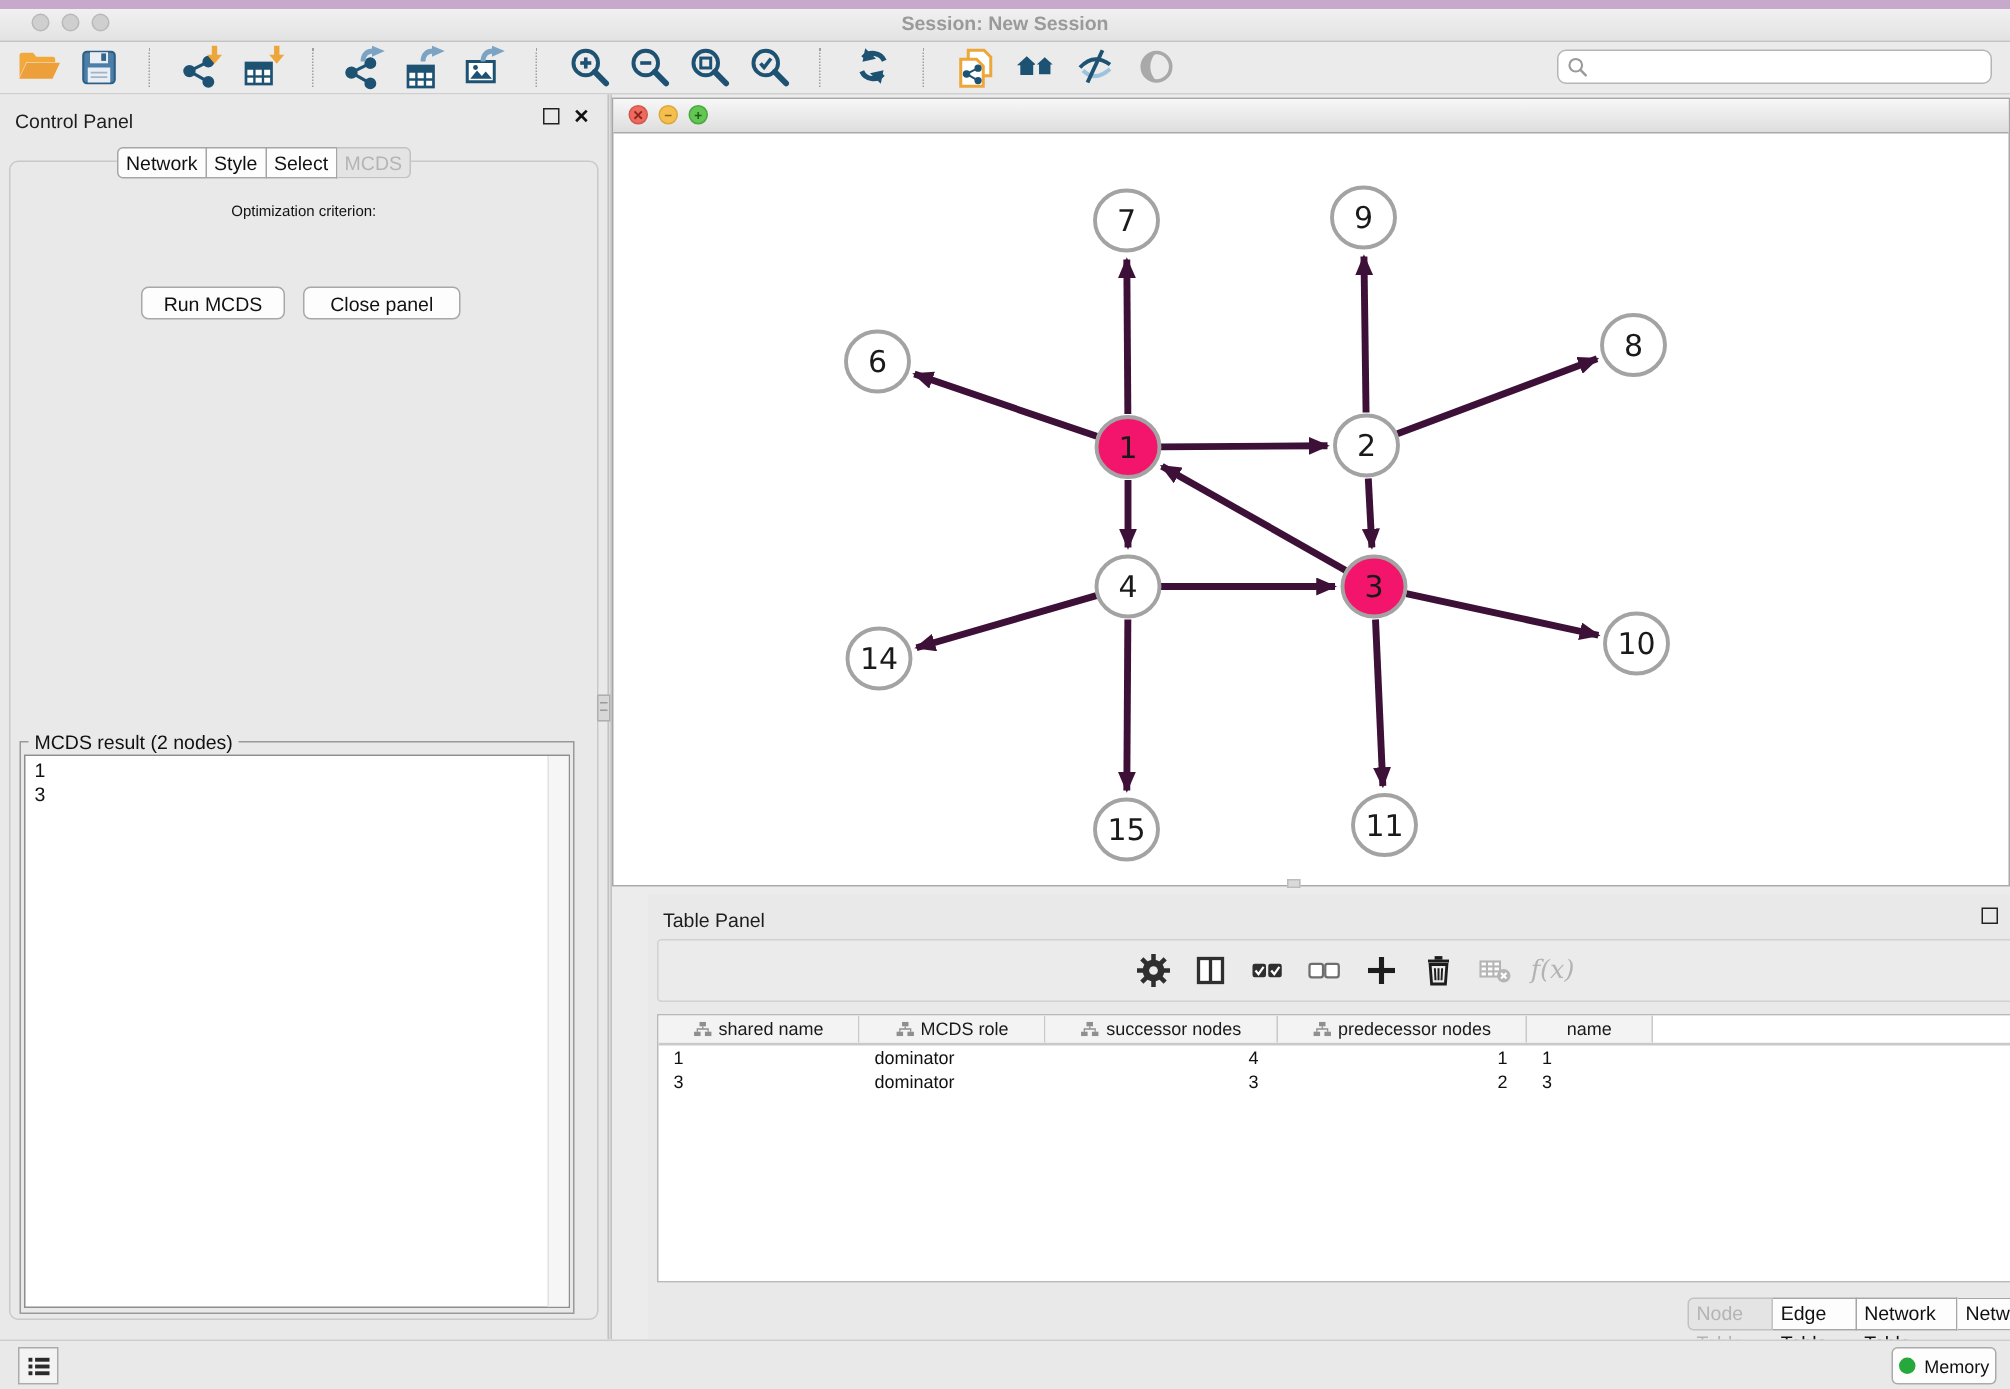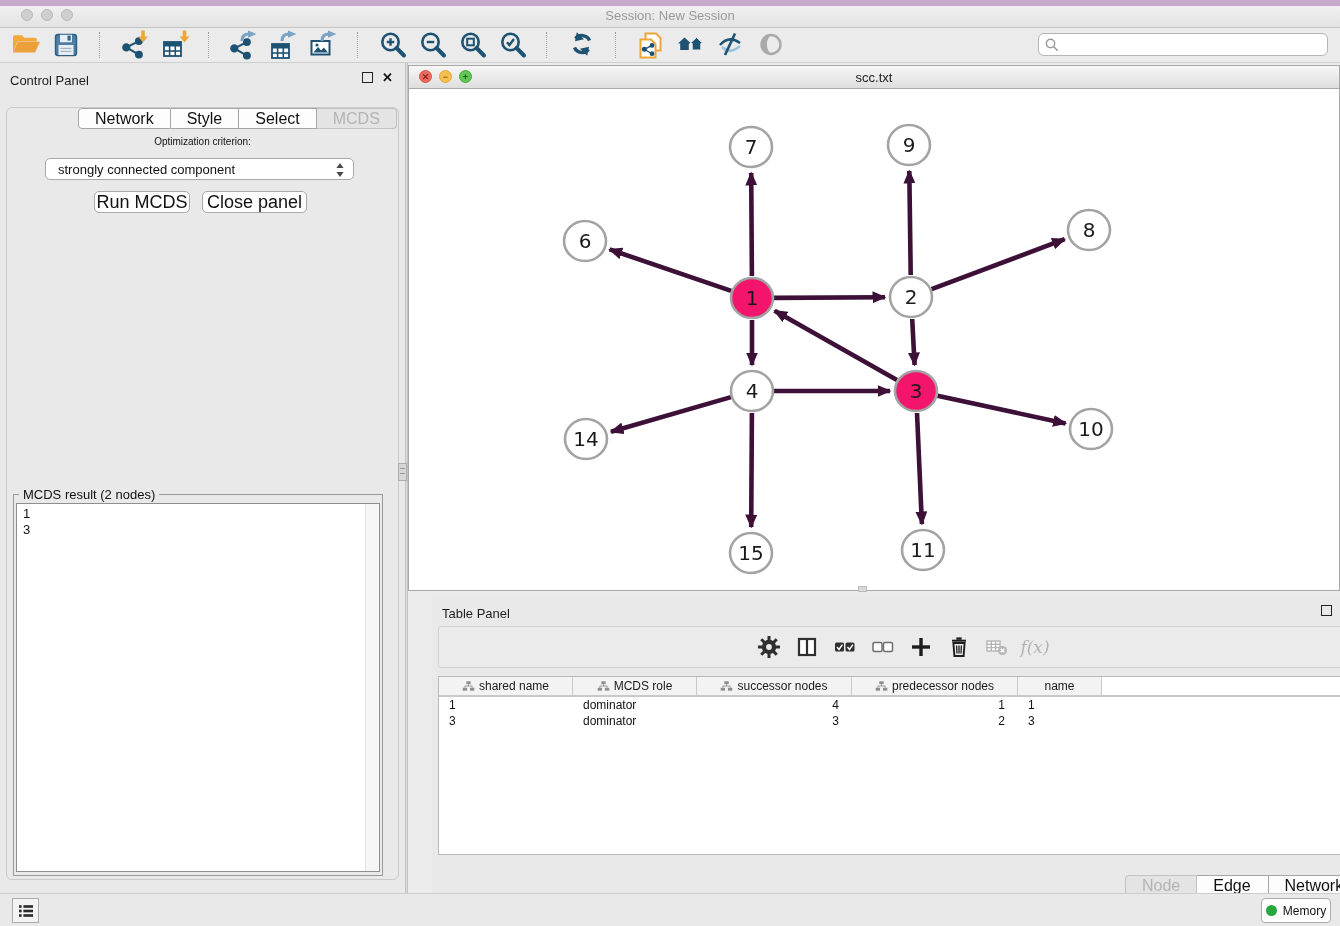--- a/index.html
+++ b/index.html
@@ -4,21 +4,21 @@
 <style>
   html,body{margin:0;padding:0;background:#d0d0d0;}
   #app{position:relative;width:1340px;height:926px;background:#ececec;
        font-family:"Liberation Sans",sans-serif;overflow:hidden;
        -webkit-font-smoothing:antialiased;}
   .abs{position:absolute;}
 
   
   .titlebar{left:0;top:0;width:1340px;height:27px;
     background:linear-gradient(#f4f4f4,#e3e3e3);
-    border-bottom:1px solid #c4c4c4;}
+    border-bottom:1px solid #c4c4c4;font-weight:bold;}
   .titlebar .accent{position:absolute;left:0;top:0;width:100%;height:6px;background:#c7a9cc;}
   .traffic-dot{position:absolute;top:9px;width:12px;height:12px;border-radius:50%;
     background:#cfcfcf;border:1px solid #b9b9b9;box-sizing:border-box;}
   .win-title{position:absolute;top:8px;left:0;width:100%;text-align:center;
     font-size:13px;color:#9a9a9a;}
 
   
   .toolbar{left:0;top:28px;width:1340px;height:35px;background:#ebebeb;
     border-bottom:1px solid #cfcfcf;display:flex;align-items:center;padding-left:6px;box-sizing:border-box;}
   .tb-icon{width:40px;height:34px;display:flex;align-items:center;justify-content:center;cursor:default;}
@@ -27,34 +27,34 @@
     border-radius:6px;display:flex;align-items:center;padding-left:5px;box-sizing:border-box;}
   .searchbox input{border:none;outline:none;flex:1;font-size:12px;font-family:inherit;background:transparent;height:18px;}
 
   
   .ctl-panel{left:0;top:63px;width:405px;height:830px;background:#e9e9e9;}
   .panel-head{position:absolute;left:10px;top:10px;font-size:13px;color:#1d1d1d;}
   .panel-btns{position:absolute;right:12px;top:9px;display:flex;gap:9px;align-items:center;}
   .float-box{width:9px;height:9px;border:1.6px solid #222;display:inline-block;}
   .close-x{font-size:13px;font-weight:bold;color:#111;line-height:11px;}
   .seg{display:flex;}
-  .seg .tab{height:19px;line-height:19px;padding:0 16px;font-size:16px;background:#fdfdfd;
-    color:#111;border:1px solid #a6a6a6;border-left:none;cursor:default;margin-top:10px;}
+  .seg .tab{height:19px;line-height:19px;padding:0 5px;font-size:13px;background:#fdfdfd;
+    color:#111;border:1px solid #a6a6a6;border-left:none;cursor:default;}
   .seg .tab:first-child{border-left:1px solid #a6a6a6;border-radius:4px 0 0 4px;}
   .seg .tab:last-child{border-radius:0 4px 4px 0;}
   .seg .tab.active{background:#e4e4e4;color:#b4b4b4;border-color:#c2c2c2;}
   .ctl-card{position:absolute;left:6px;top:44px;width:391px;height:771px;background:#e9e9e9;
     border:1px solid #c9c9c9;border-radius:6px;}
   .opt-label{position:absolute;left:0;top:73px;width:100%;text-align:center;font-size:10px;color:#111;}
   .dropdown{position:absolute;left:45px;top:95px;width:309px;height:22px;background:#fff;
     border:1px solid #a8a8a8;border-radius:5px;font-size:13px;color:#111;
     display:flex;align-items:center;padding-left:12px;box-sizing:border-box;}
   .dd-arrows{position:absolute;right:8px;top:2px;}
   .btn{position:absolute;height:22px;background:#fdfdfd;border:1px solid #a8a8a8;border-radius:5px;
-    font-size:18px;color:#111;display:flex;align-items:center;justify-content:center;box-sizing:border-box;}
+    font-size:13px;color:#111;display:flex;align-items:center;justify-content:center;box-sizing:border-box;}
   .mcds-box{position:absolute;left:13px;top:431px;width:368px;height:380px;border:1px solid #9a9a9a;}
   .mcds-legend{position:absolute;left:5px;top:-8px;background:#e9e9e9;padding:0 4px;font-size:13px;color:#111;}
   .mcds-white{position:absolute;left:2px;top:8px;right:2px;bottom:3px;background:#fff;border:1px solid #8e8e8e;}
   .mcds-lines{position:absolute;left:6px;top:2px;font-size:13px;color:#111;line-height:16px;white-space:pre;}
   .mcds-scroll{position:absolute;right:0;top:0;bottom:0;width:13px;background:#f6f6f6;border-left:1px solid #e2e2e2;}
 
   .v-divider{left:405px;top:63px;width:3px;height:830px;background:#dcdcdc;border-left:1px solid #c2c2c2;border-right:1px solid #c2c2c2;box-sizing:border-box;}
   .grip-v{left:398px;top:463px;width:9px;height:18px;background:#d7d7d7;border:1px solid #aeaeae;box-sizing:border-box;}
   .grip-v::after{content:"";display:block;margin:4px 1px;height:1px;border-top:1px solid #9a9a9a;border-bottom:1px solid #9a9a9a;padding-top:3px;}
 
@@ -282,50 +282,40 @@
       <span class="close-x">✕</span>
     </div>
     <div class="ctl-card"></div>
     <div class="abs seg" id="ctl-tabs" style="left:78px;top:35px;">
         <span class="tab">Network</span>
         <span class="tab">Style</span>
         <span class="tab">Select</span>
         <span class="tab active">MCDS</span>
       </div>
     <div class="opt-label">Optimization criterion:</div>
-    <div class="dropdown">
-      <span>strongly connected component</span>
-      <span class="dd-arrows">
-        <svg width="10" height="18" viewBox="0 0 10 18">
-            <path d="M5 2 L8.6 7 H1.4 Z" fill="#4a4a4a"></path>
-            <path d="M1.4 11 H8.6 L5 16 Z" fill="#4a4a4a"></path>
-          </svg>
-      </span>
-    </div>
     <div class="btn" style="left:94px;top:128px;width:96px;">Run MCDS</div>
     <div class="btn" style="left:202px;top:128px;width:105px;text-align:right;">Close panel</div>
     <div class="mcds-box">
       <span class="mcds-legend">MCDS result (2 nodes)</span>
       <div class="mcds-white">
         <div class="mcds-lines" id="mcds-lines">1
 3</div>
         <div class="mcds-scroll"></div>
       </div>
     </div>
   </div>
 
   <div class="abs v-divider"></div>
   <div class="abs grip-v"></div>
 
   <div class="abs net-window">
     <div class="net-titlebar">
       <span class="tl" style="left:10px;background:#ed6a5f;border:1px solid #d5554a;color:#8c241c;">✕</span>
       <span class="tl" style="left:30px;background:#f5bf4f;border:1px solid #dda73c;color:#8f5f16;">−</span>
       <span class="tl" style="left:50px;background:#62c554;border:1px solid #4aa73d;color:#1f5c15;">+</span>
-      <div class="net-title">scc.txt</div>
     </div>
     <div id="graph" style="position:absolute;left:0;top:23px;width:930px;height:501px;"><svg width="930" height="501" viewBox="0 0 930 501">
           <defs>
             <marker id="arrow" viewBox="0 0 14 12" refX="12.5" refY="6" markerWidth="14" markerHeight="12" orient="auto" markerUnits="userSpaceOnUse">
               <path d="M0,0 L14,6 L0,12 Z" fill="#3d1038"></path>
             </marker>
           </defs>
           <line x1="342.9" y1="187.0" x2="342.2" y2="84.0" stroke="#3d1038" stroke-width="4.6" marker-end="url(#arrow)"></line>
           <line x1="322.2" y1="201.9" x2="200.6" y2="160.4" stroke="#3d1038" stroke-width="4.6" marker-end="url(#arrow)"></line>
           <line x1="365.0" y1="208.9" x2="476.0" y2="208.2" stroke="#3d1038" stroke-width="4.6" marker-end="url(#arrow)"></line>

